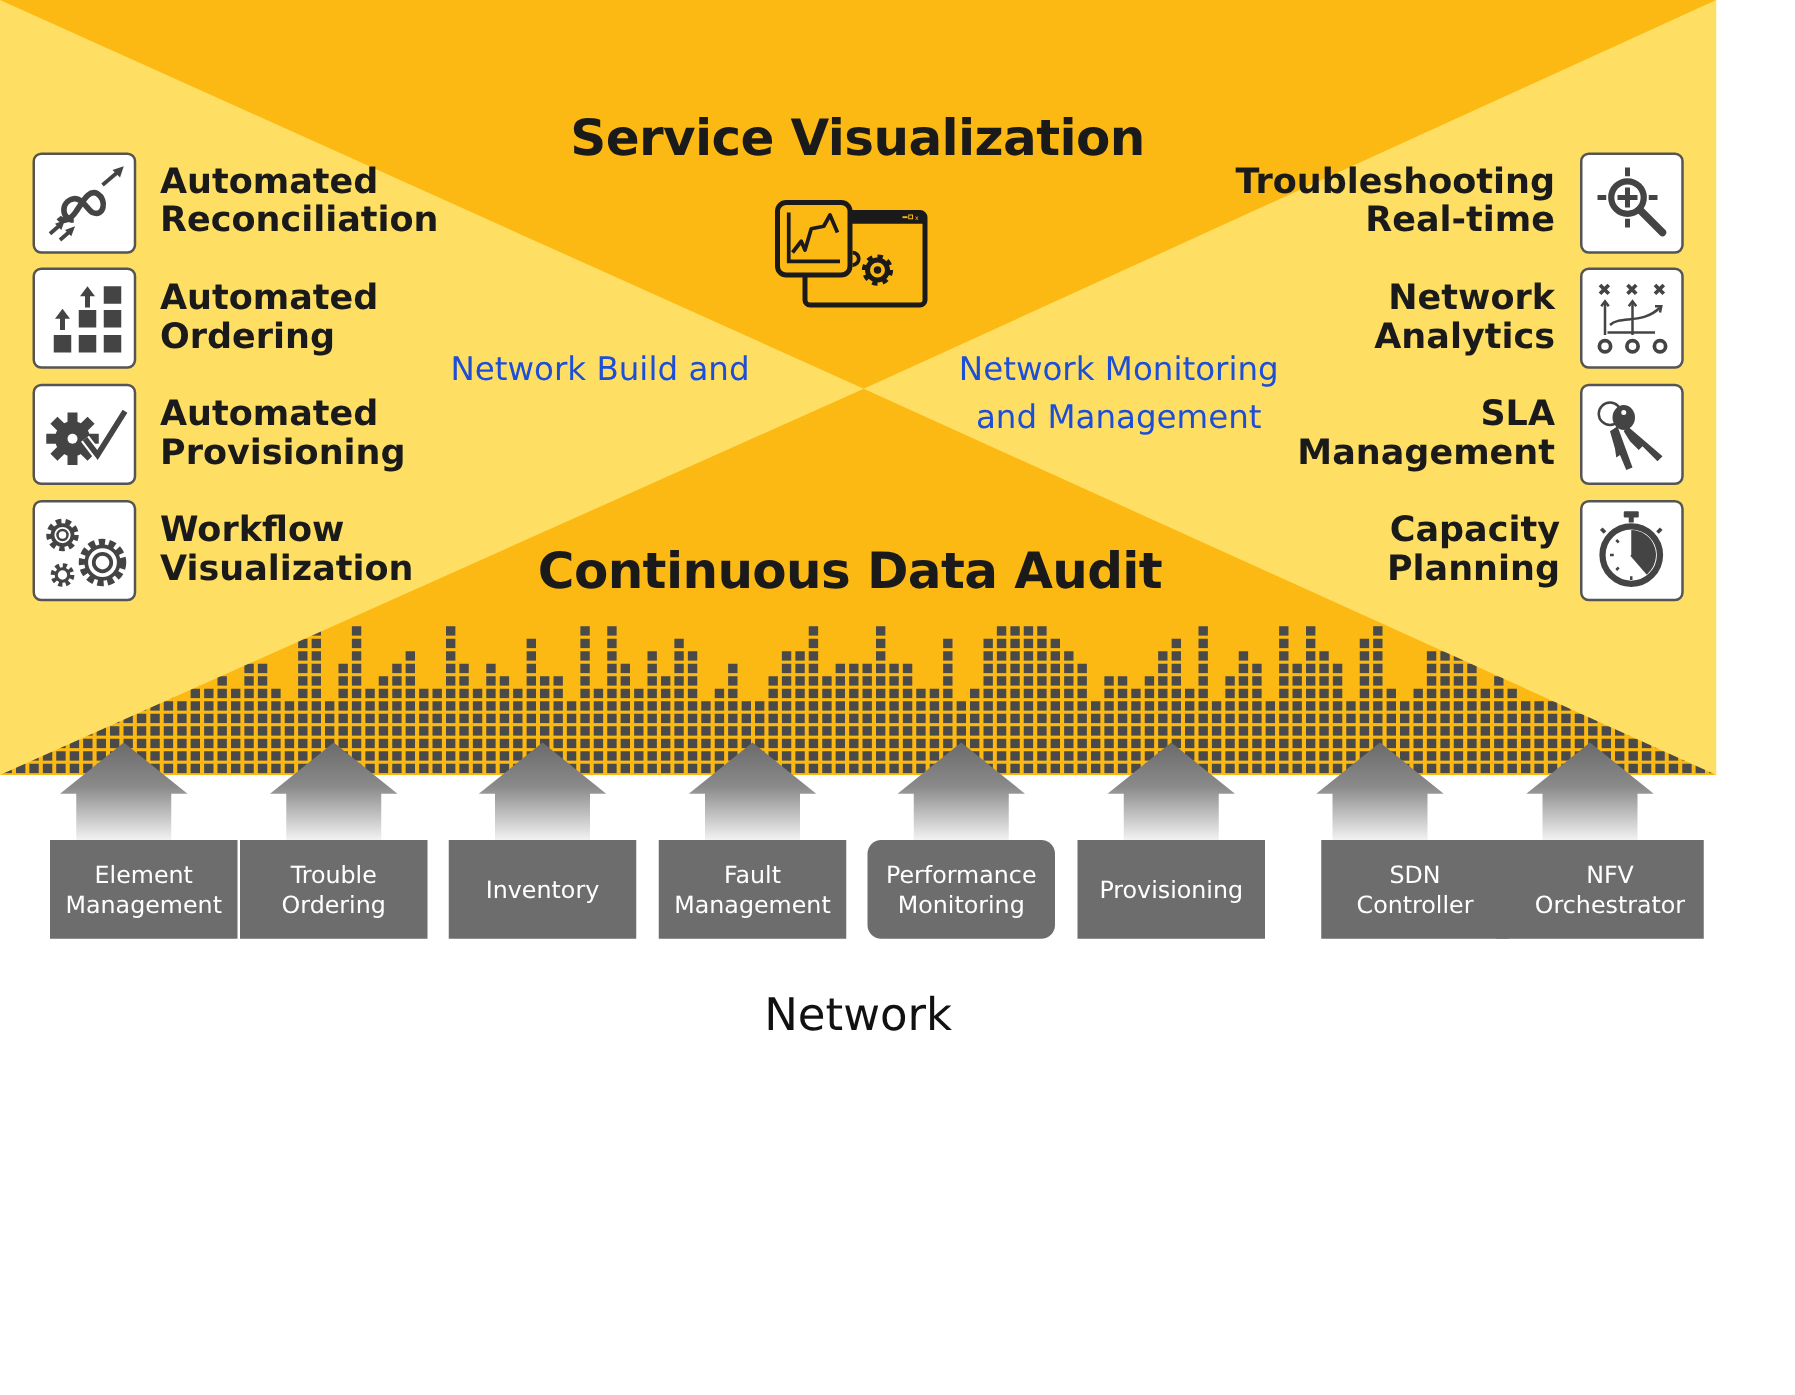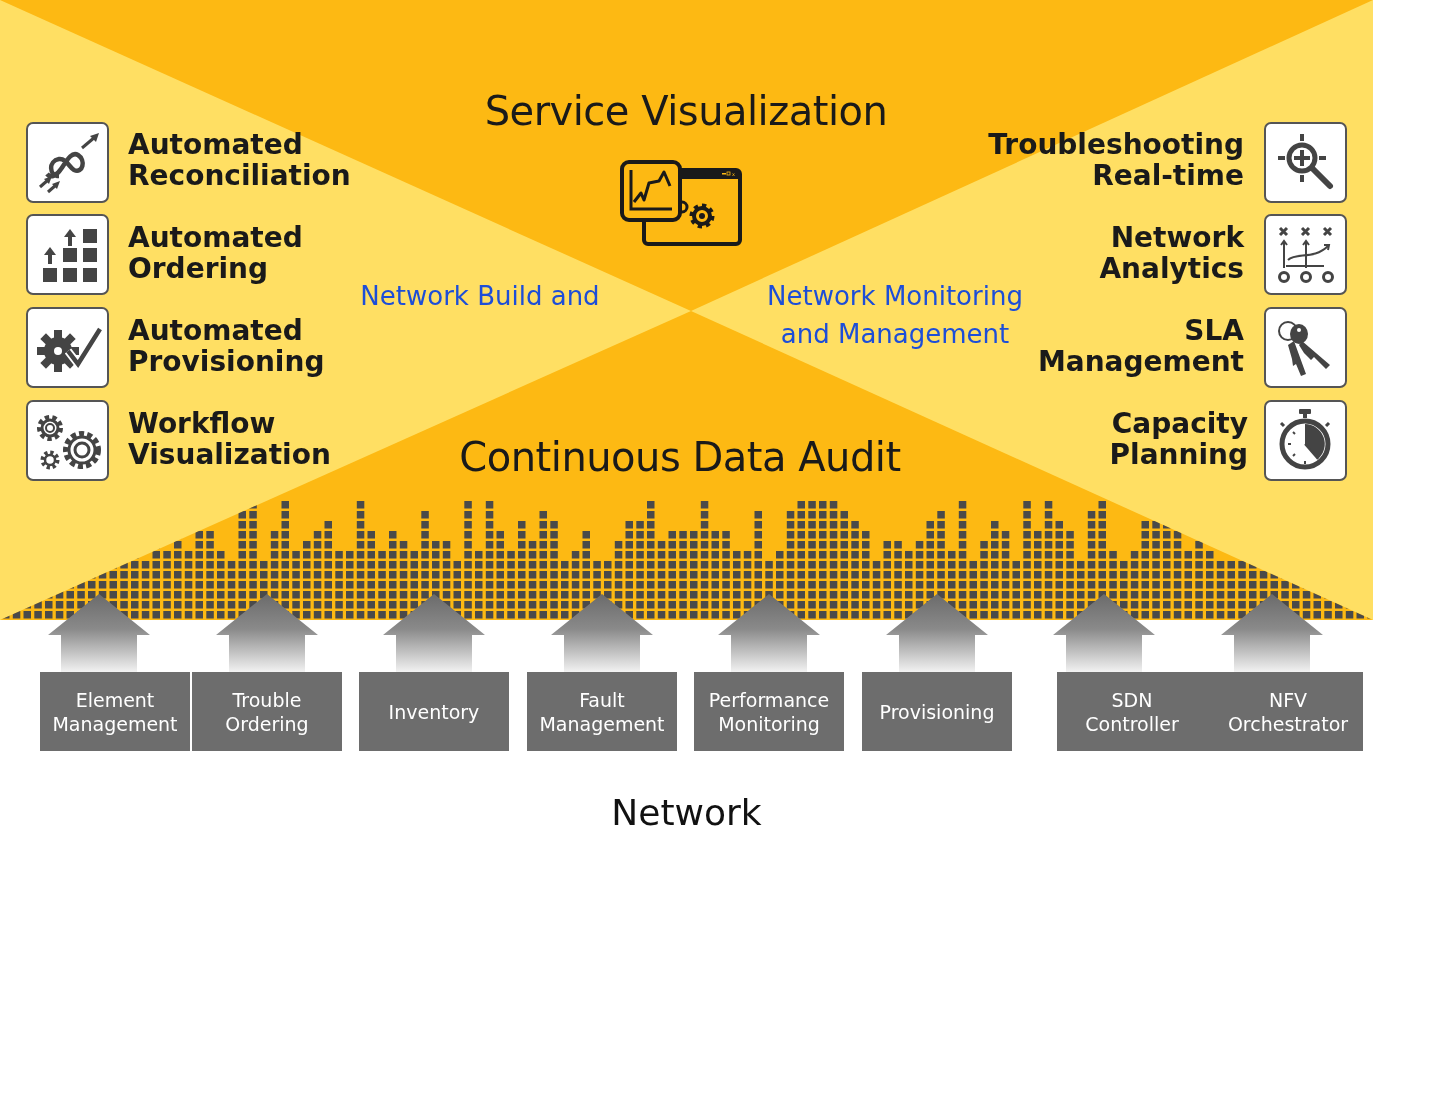--- a/index.html
+++ b/index.html
@@ -1,21 +1,21 @@
 <!DOCTYPE html>
 <html><head>
 <meta charset="utf-8">
 <style>
   html, body { margin: 0; padding: 0; background: #ffffff; }
   body { width: 1436px; height: 1116px; position: relative; overflow: hidden;
          font-family: "DejaVu Sans", "Liberation Sans", sans-serif; }
   #stage { position: absolute; left: 0; top: 0; width: 1436px; height: 1116px; }
   #bg-svg { position: absolute; left: 0; top: 0; }
   .abs { position: absolute; }
-  .title-big { font-weight: normal; color: #1a1a1a; font-size: 40px; letter-spacing: -0.5px;
+  .title-big { font-weight: bold; color: #1a1a1a; font-size: 40px; letter-spacing: -0.5px;
                white-space: nowrap; text-align: center; }
   .mid-label { font-size: 26px; color: #1d4ed8; text-align: center; line-height: 38px; white-space: nowrap; }
   .feat-label { font-weight: bold; font-size: 28px; color: #1a1a1a; line-height: 31px; white-space: nowrap; }
   .feat-label.right { text-align: right; }
   .icon-box { position: absolute; width: 79px; height: 77px; background: #fff;
               border: 2px solid #555; border-radius: 7px; }
   .icon-box svg { position: absolute; left: 0; top: 0; width: 79px; height: 77px; }
   .sys-box { position: absolute; width: 150px; height: 79px; background: #6d6d6d;
              color: #ffffff; font-size: 19px; line-height: 24px; text-align: center;
              display: flex; align-items: center; justify-content: center; }
@@ -1383,21 +1383,21 @@
         <span>Trouble
 Ordering</span>
       </div>
     <div class="sys-box" style="left:359px; top:672px;">
         <span>Inventory</span>
       </div>
     <div class="sys-box" style="left:527px; top:672px;">
         <span>Fault
 Management</span>
       </div>
-    <div class="sys-box" style="left:694px; top:672px;">
+    <div class="sys-box" style="left:694px; top:672px;border-radius:11px;">
         <span>Performance
 Monitoring</span>
       </div>
     <div class="sys-box" style="left:862px; top:672px;">
         <span>Provisioning</span>
       </div>
     <div class="sys-box" style="left:1029px; top:672px;margin-left:28px;">
         <span>SDN
 Controller</span>
       </div>

